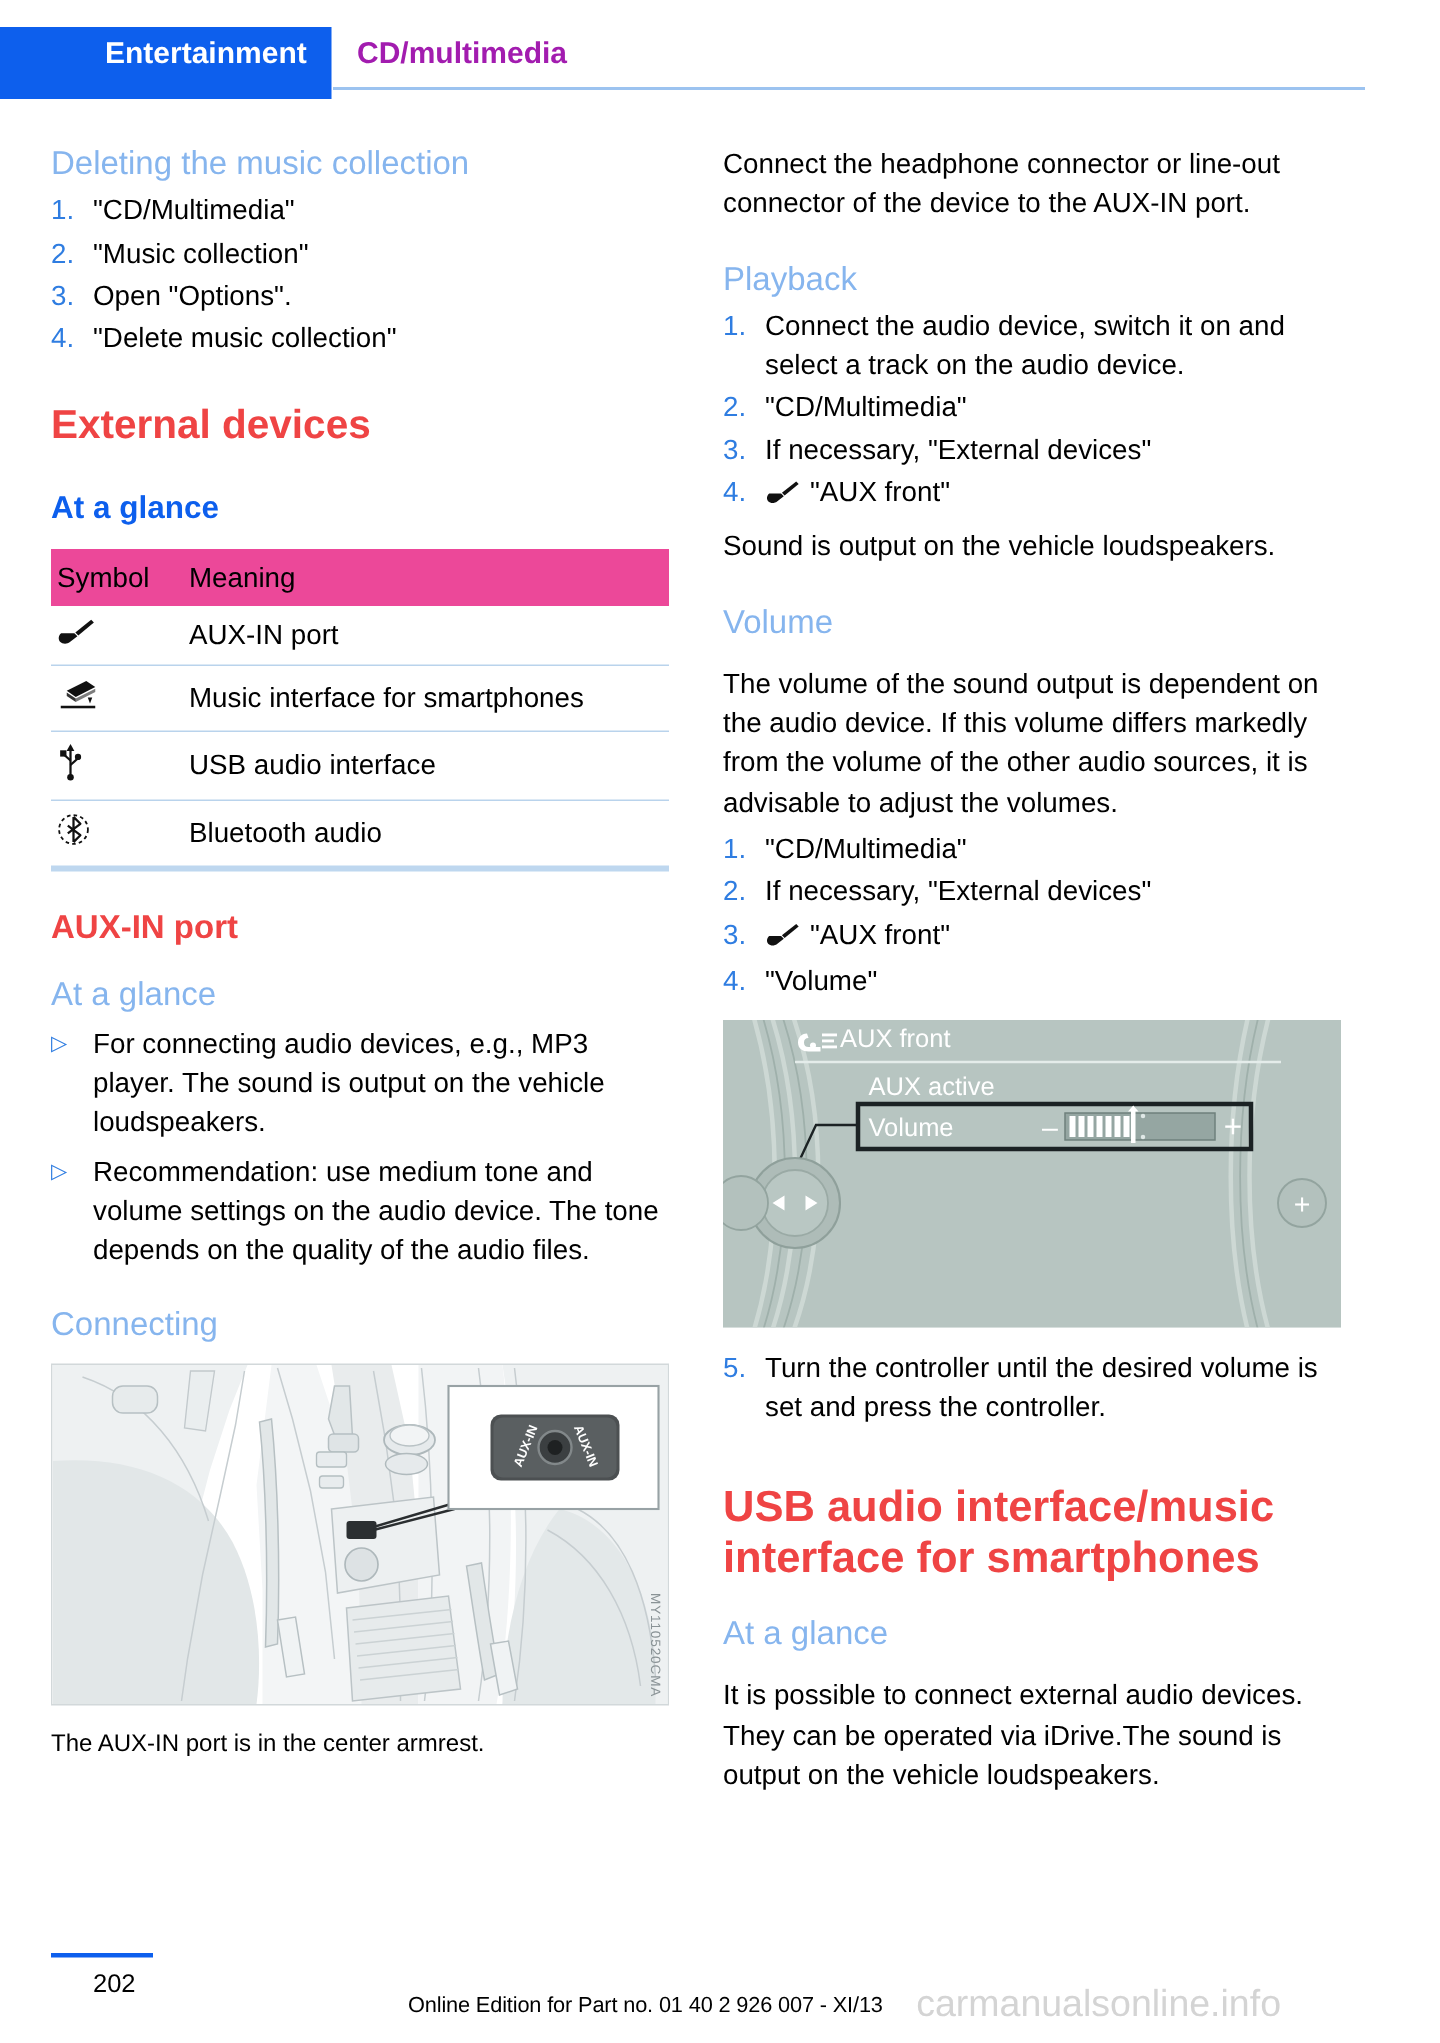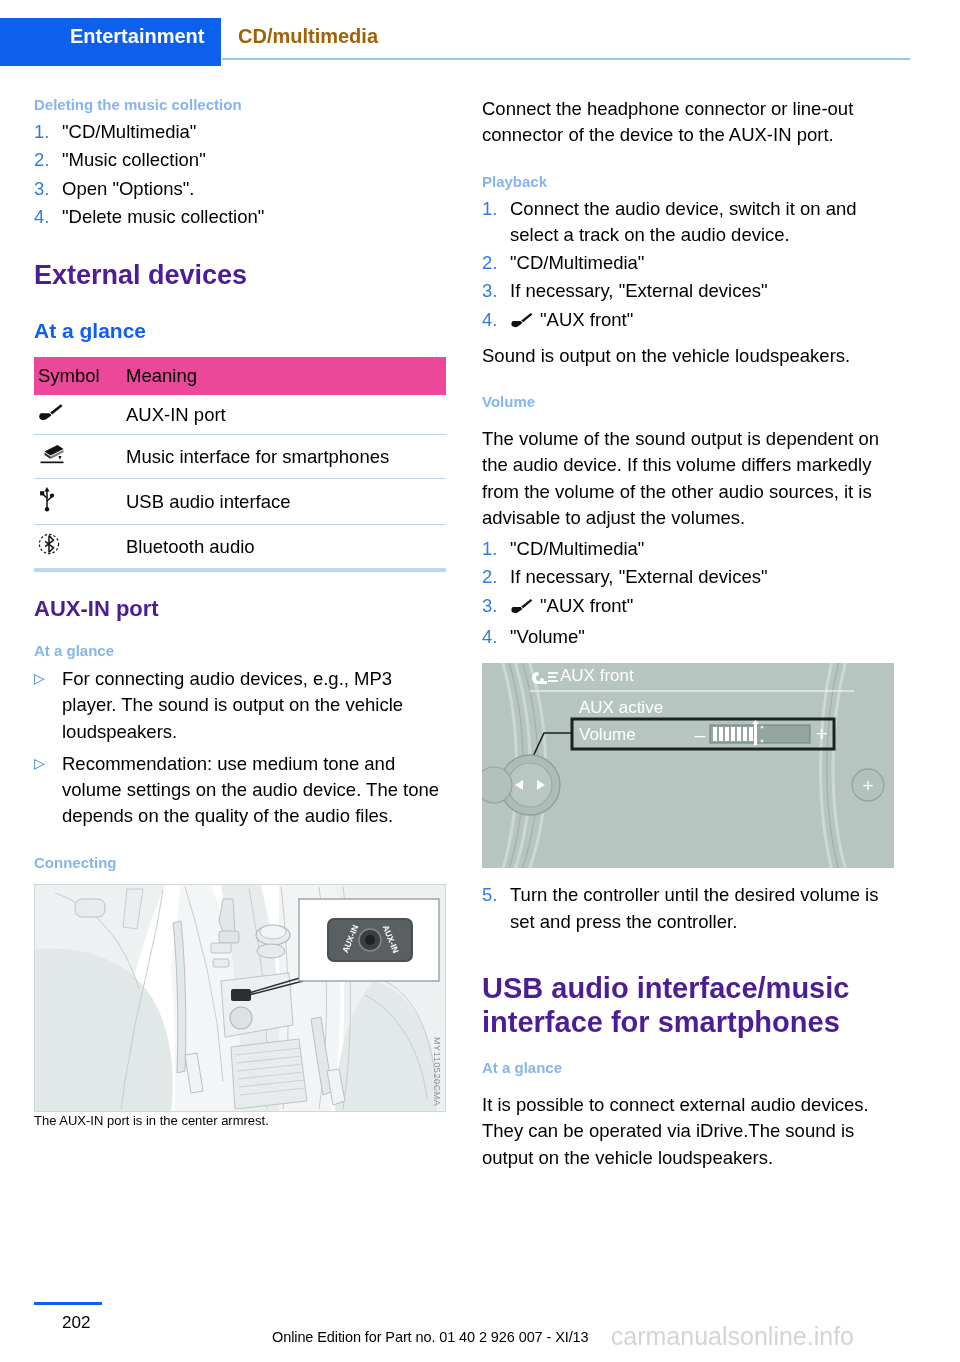--- a/index.html
+++ b/index.html
@@ -30,21 +30,21 @@
     font-size: 20px;
     font-weight: bold;
     line-height: 36px;
     padding: 0 17px 0 70px;
   }
   .header-tab-sub {
     position: absolute;
     left: 238px; top: 18px;
     height: 36px;
     line-height: 36px;
-    color: #a16207;
+    color: #a21caf;
     font-size: 20px;
     font-weight: bold;
   }
   .header-rule {
     position: absolute;
     left: 222px; top: 58px;
     width: 688px; height: 2px;
     background: #9cc3f0;
   }
 
@@ -52,37 +52,37 @@
   .col {
     position: absolute;
     top: 96px;
     width: 412px;
   }
   .col-left  { left: 34px; }
   .col-right { left: 482px; }
 
   
   h1.section-title {
-    color: #4c1d95;
+    color: #ef4444;
     font-size: 27px;
     font-weight: bold;
     line-height: 1.18;
     margin: 30px 0 0 0;
   }
   h2.sub-blue {
     color: #0d5fed;
     font-size: 21px;
     font-weight: bold;
     line-height: 1.2;
     margin: 26px 0 0 0;
   }
   h3.sub-light {
     color: #86b5ee;
-    font-size: 15px;
-    font-weight: bold;
+    font-size: 22px;
+    font-weight: normal;
     line-height: 1.2;
     margin: 24px 0 0 0;
   }
   h3.sub-light.tight { margin-top: 20px; }
   p.body {
     font-size: 18.5px;
     line-height: 1.42;
     color: #000000;
     margin: 7px 0 0 0;
   }
@@ -178,22 +178,23 @@
     right: 3px;
     bottom: 4px;
     font-size: 9px;
     color: #8a9396;
     letter-spacing: 0.6px;
     writing-mode: vertical-rl;
     text-orientation: mixed;
     font-family: "Liberation Sans", sans-serif;
   }
   p.fig-caption {
-    font-size: 13px;
+    font-size: 16px;
     line-height: 1.42;
+    margin-top: 15px;
     color: #000;
   }
 
   
   .fig-idrive {
     position: relative;
     width: 412px;
     height: 205px;
     margin-top: 13px;
     background: #b7c5c1;

